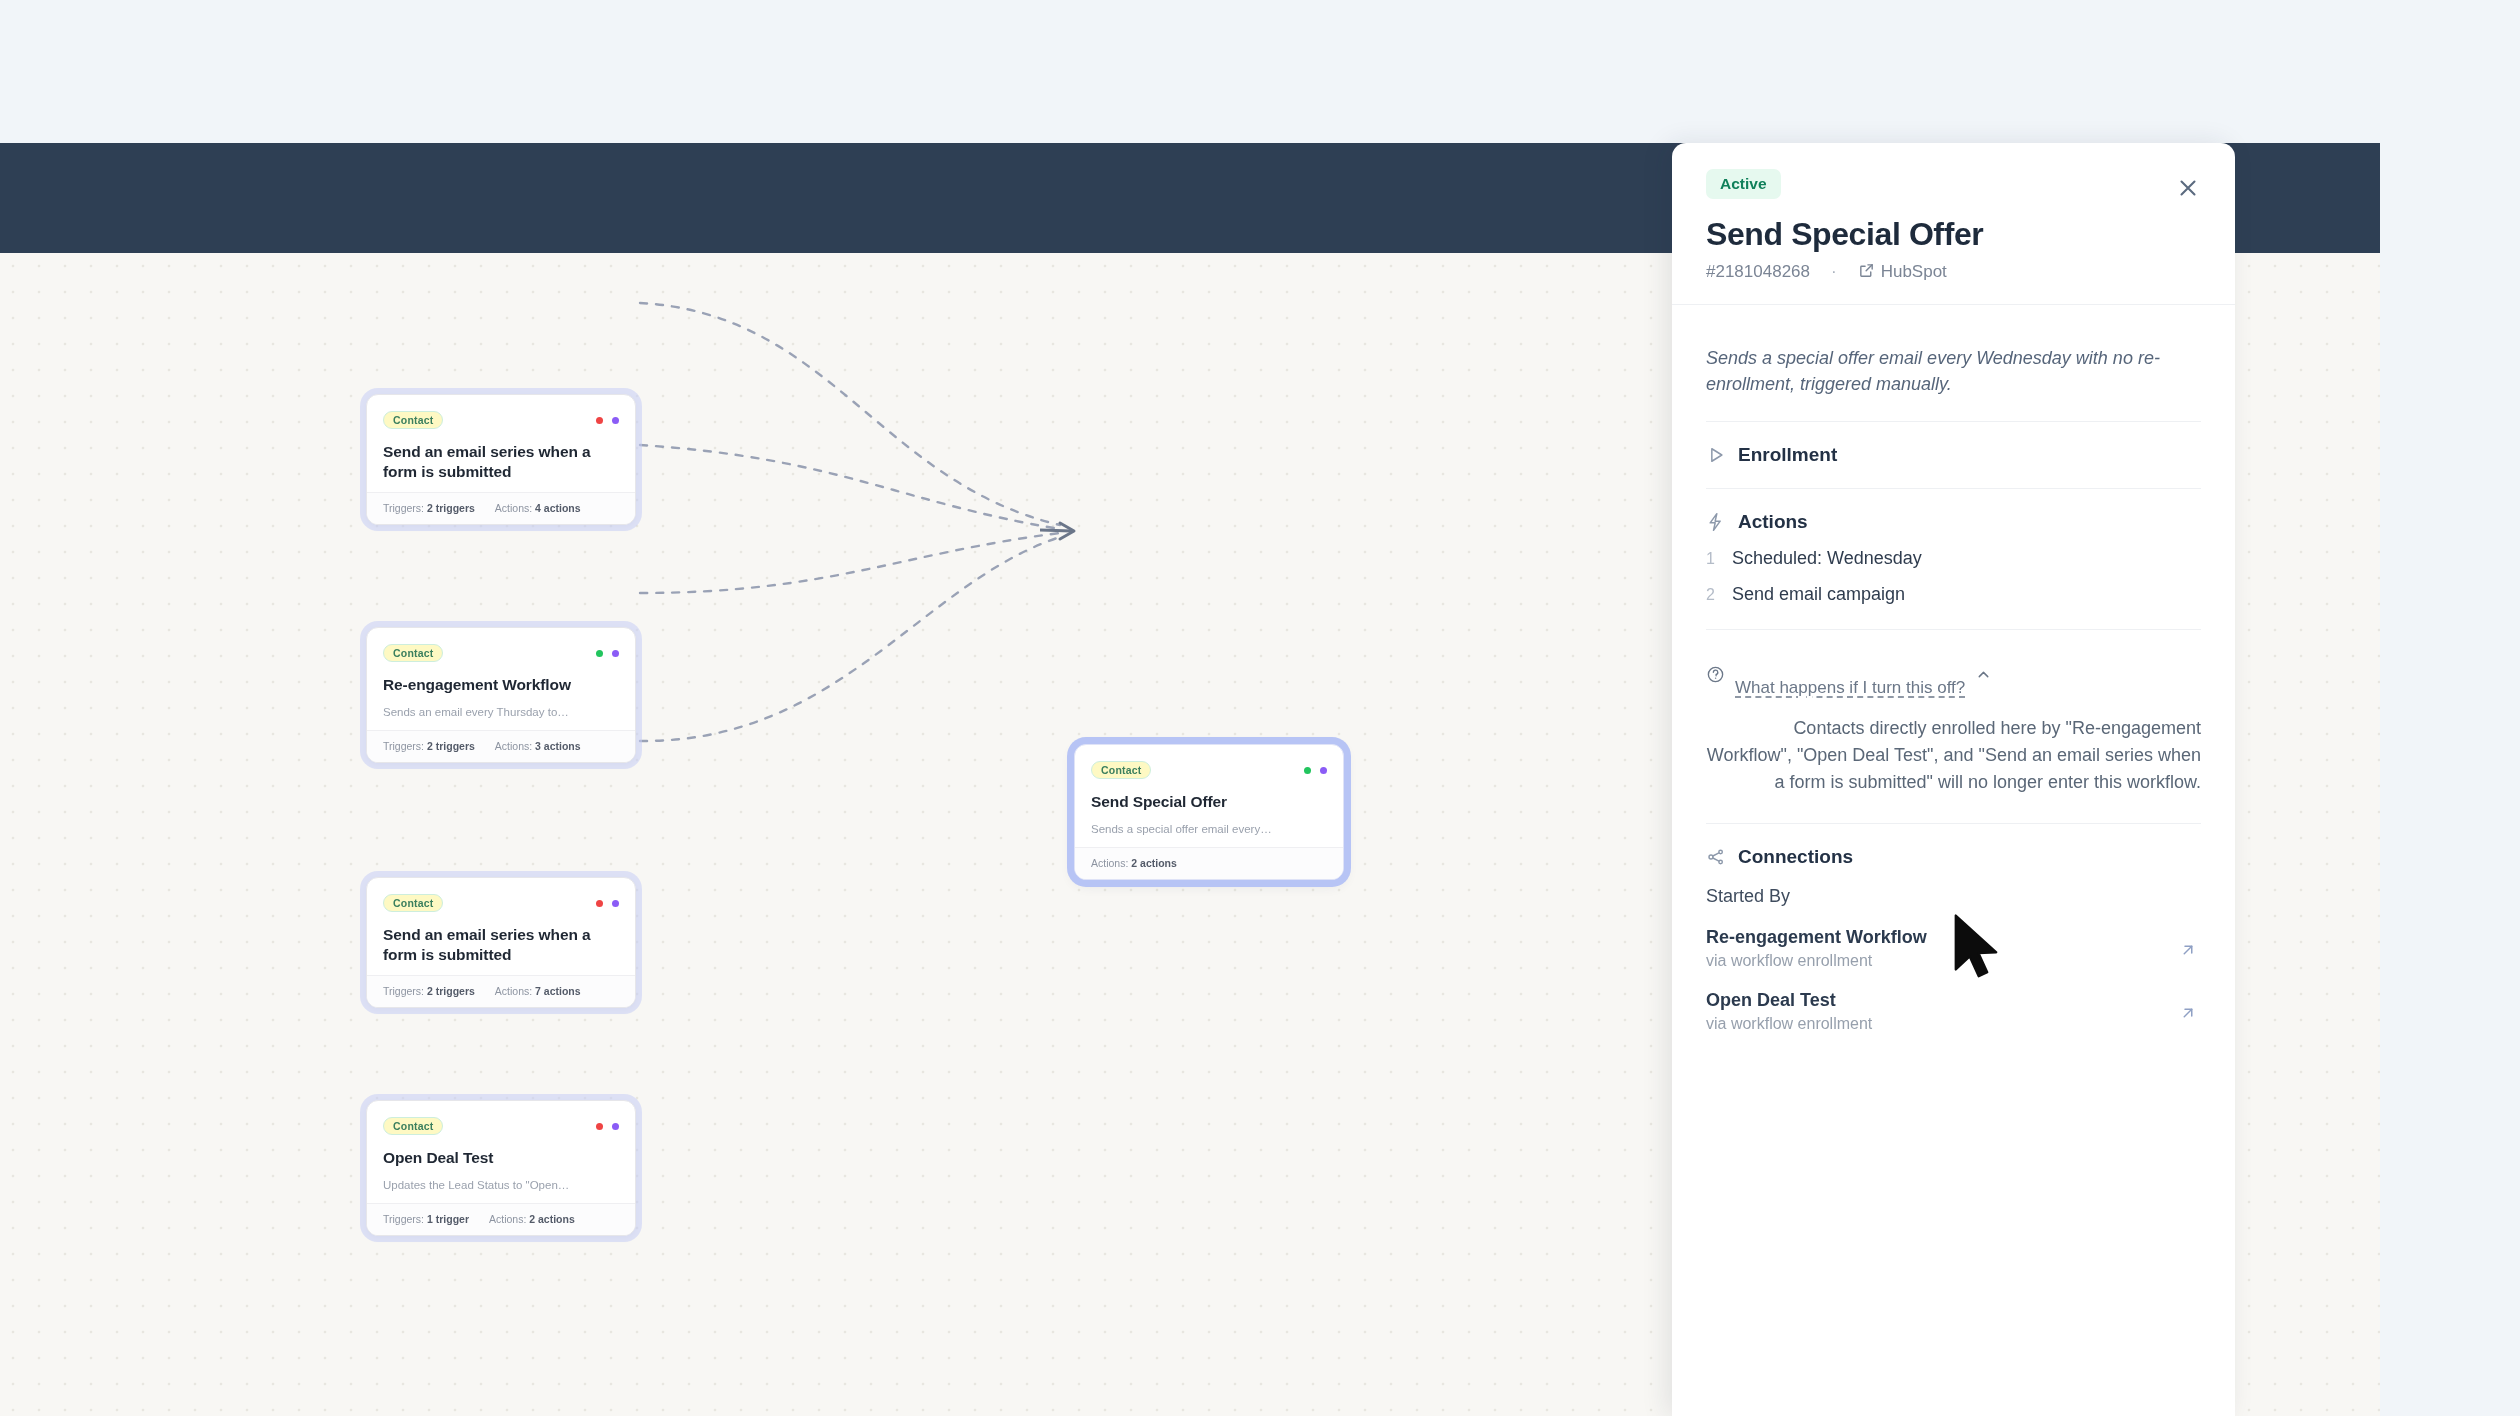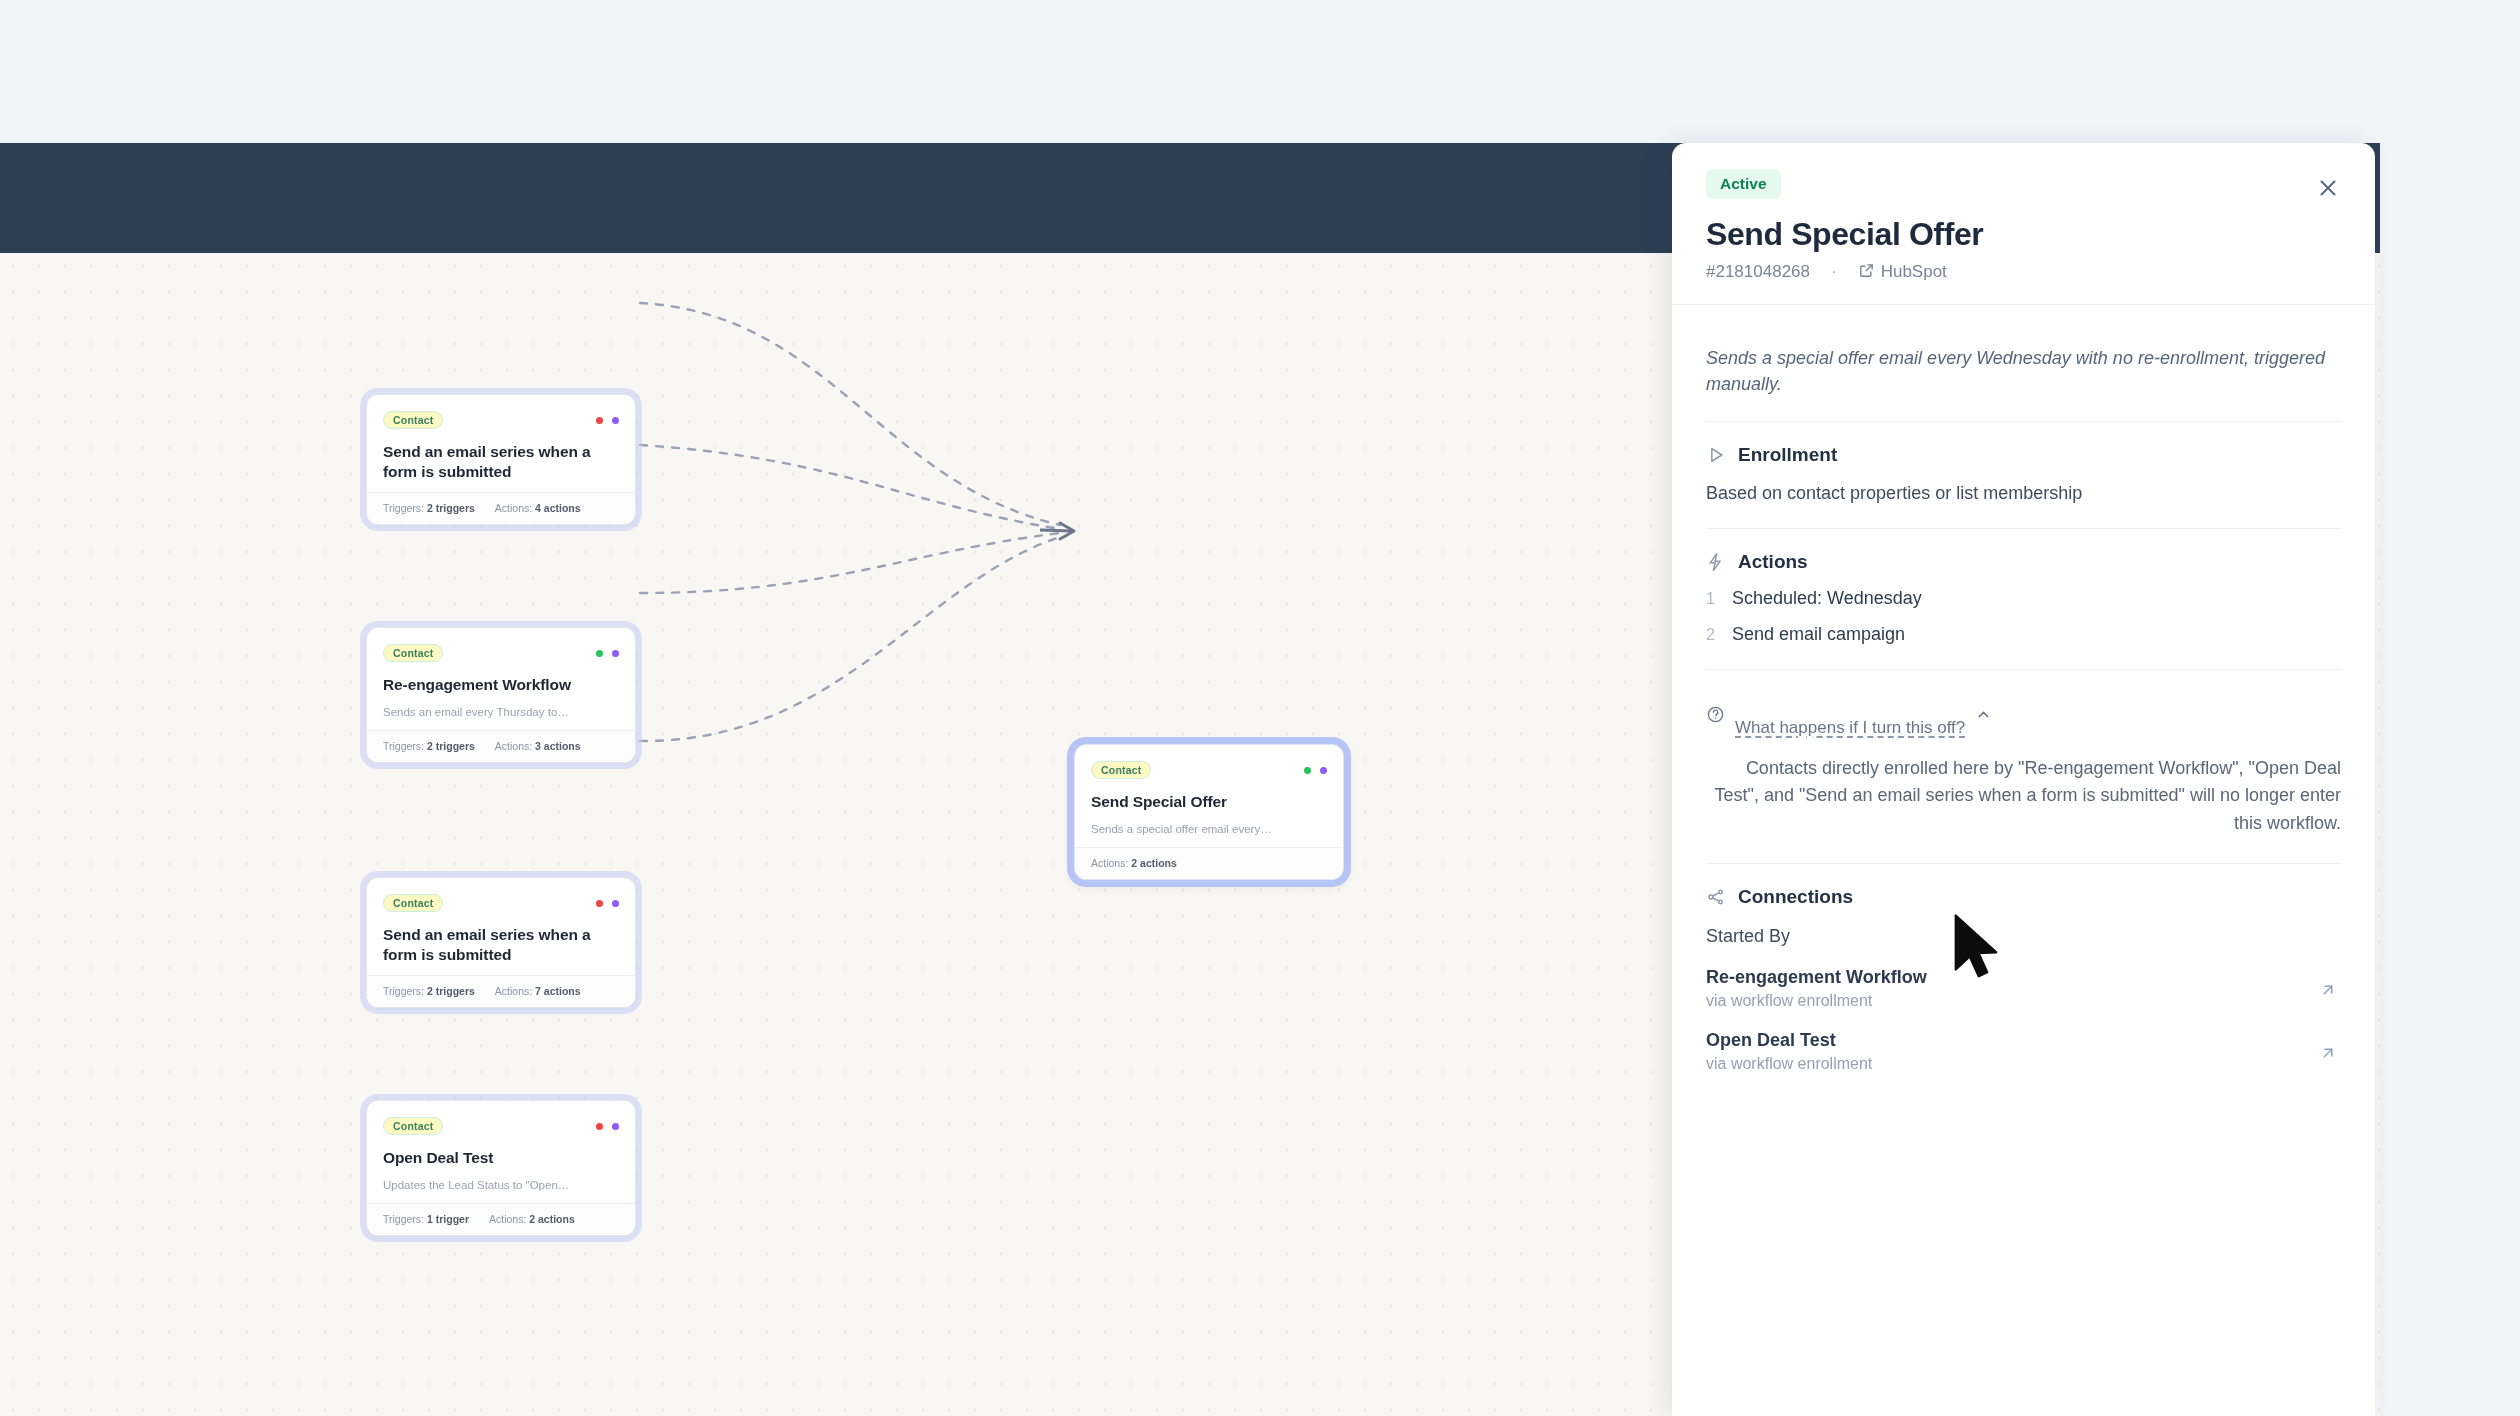--- a/index.html
+++ b/index.html
@@ -57,21 +57,21 @@
     font-size:10.5px;color:#8d94a1;
   }
   .wf-foot .k{color:#8d94a1;}
   .wf-foot .v{color:#545b69;font-weight:700;}
 
   
   #edges{position:absolute;left:0;top:253px;width:2380px;height:1163px;pointer-events:none;}
 
   
   .panel{
-    position:absolute;left:1672px;top:143px;width:703px;height:1273px;
+    position:absolute;left:1672px;top:143px;width:563px;height:1273px;
     background:#ffffff;border-radius:14px 14px 0 0;
     box-shadow:-6px 0 26px rgba(30,41,59,.10);
     overflow:hidden;
   }
   .panel-head{padding:26px 34px 22px 34px;border-bottom:1px solid #eef0f3;position:relative;}
   .status-badge{
     display:inline-block;background:#e6f9ef;color:#10805a;
     font-size:15.5px;font-weight:700;border-radius:7px;padding:7px 14px;line-height:1;
   }
   .close-btn{
@@ -267,21 +267,20 @@
       <div class="desc-italic">Sends a special offer email every Wednesday with no re-enrollment, triggered manually.</div>
       <div class="divider"></div>
 
       <div class="sec">
         <div class="sec-head">
           <svg width="20" height="20" viewBox="0 0 24 24" fill="none" stroke="#8d99ab" stroke-width="1.8" stroke-linejoin="round">
             <path d="M7 4.5 L19 12 L7 19.5 Z"></path>
           </svg>
           <span class="sec-title">Enrollment</span>
         </div>
-        <div class="sec-text">Based on contact properties or list membership</div>
       </div>
 
       <div style="height:22px"></div>
       <div class="divider"></div>
 
       <div class="sec">
         <div class="sec-head">
           <svg width="20" height="20" viewBox="0 0 24 24" fill="none" stroke="#8d99ab" stroke-width="1.8" stroke-linejoin="round">
             <path d="M13 2 L5 13 h6 l-2 9 8-11 h-6 z"></path>
           </svg>

